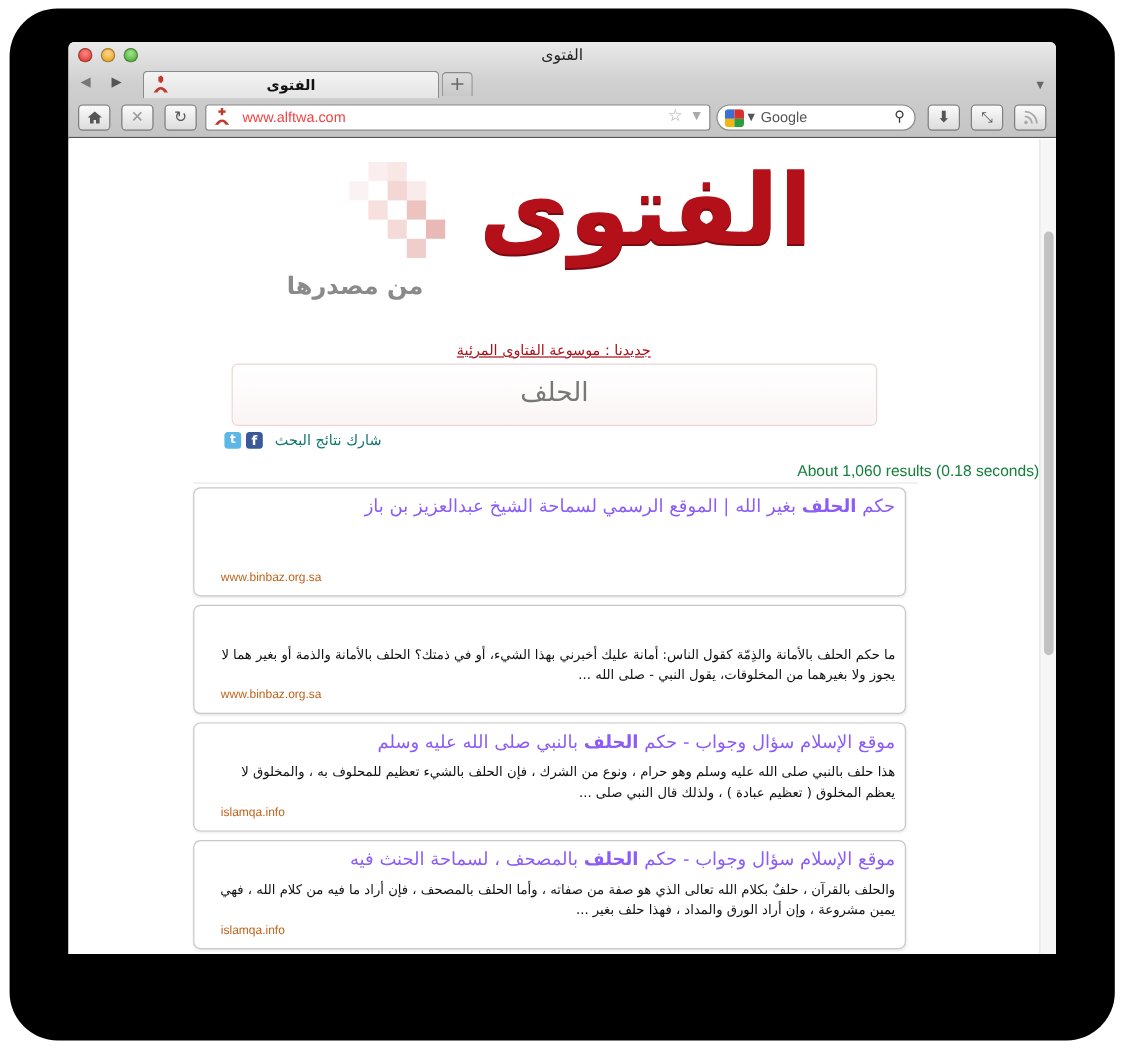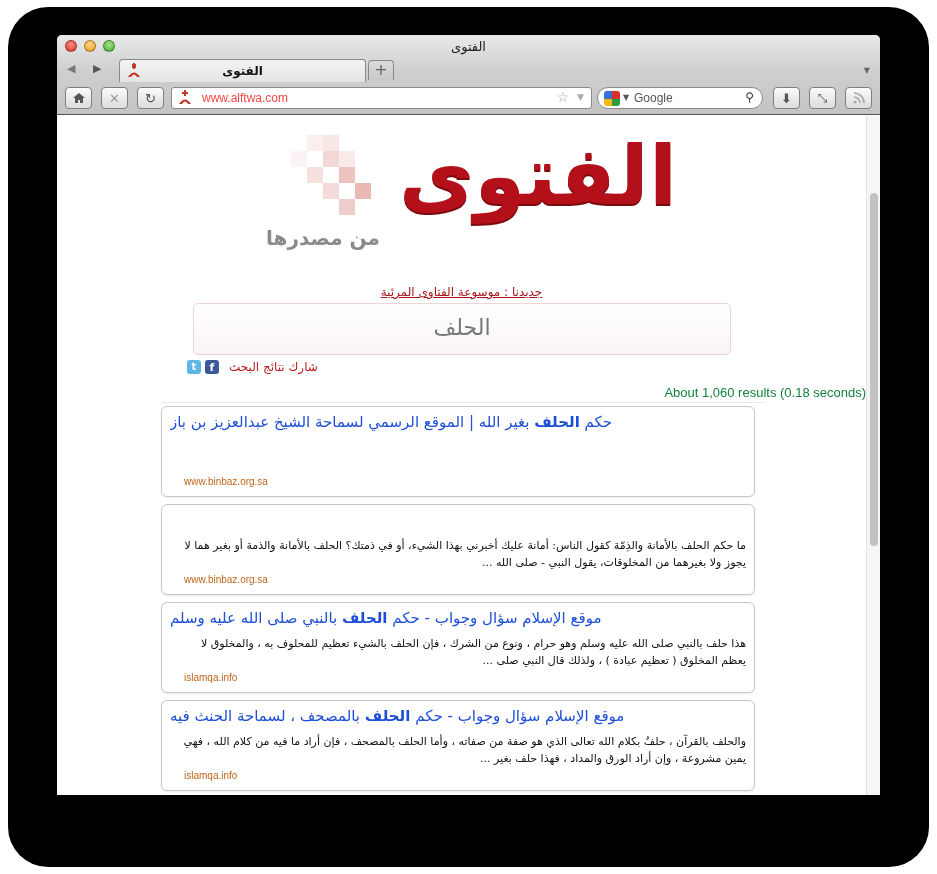--- a/index.html
+++ b/index.html
@@ -71,39 +71,39 @@
   .scrollbar { position: absolute; right: 0; top: 0; width: 14px; height: 100%; background: #f6f6f6; border-left: 1px solid #e4e4e4; }
   .scroll-thumb { position: absolute; left: 3px; top: 77px; width: 8px; height: 353px; background: #c2c2c2; border-radius: 4px; }
 
   .logo { position: absolute; left: 180px; top: 15px; width: 440px; height: 130px; }
   .logo-squares i { position: absolute; width: 16px; height: 16px; background: #c0392b; }
   .logo-main {
     position: absolute; right: 0; top: 4px; font-size: 82px; font-weight: bold; color: #b3101a;
     direction: rtl; font-family: "DejaVu Sans", sans-serif; line-height: 1; letter-spacing: -2px;
     text-shadow: 0 2px 0 #7a0a10;
   }
-  .logo-sub { position: absolute; left: 2px; top: 95px; font-size: 20px; font-weight: bold; color: #8a8a8a; direction: rtl; margin-left: 27px; }
+  .logo-sub { position: absolute; left: 2px; top: 95px; font-size: 20px; font-weight: bold; color: #8a8a8a; direction: rtl; }
 
   .news-link { position: absolute; left: 0; right: 14px; top: 169px; text-align: center; font-size: 12px; color: #a8111a; text-decoration: underline; direction: rtl; }
   .query-box {
     position: absolute; left: 136px; top: 187px; width: 538px; height: 52px; border: 1px solid #ecd5d5; border-radius: 5px;
     background: linear-gradient(#fff, #fbf5f5); text-align: center; font-size: 22px; color: #777; line-height: 48px; direction: rtl;
   }
   .share { position: absolute; left: 130px; top: 244px; display: flex; align-items: center; gap: 4px; direction: ltr; }
-  .share-label { font-size: 12px; color: #b91c1c; direction: rtl; margin-left: 6px; }
+  .share-label { font-size: 12px; color: #0f766e; direction: rtl; margin-left: 6px; }
   .ico-tw { width: 14px; height: 14px; background: #5db7e6; border-radius: 3px; color: #fff; font-size: 10px; text-align: center; line-height: 14px; font-weight: bold; }
   .ico-fb { width: 14px; height: 14px; background: #3b5998; border-radius: 3px; color: #fff; font-size: 11px; text-align: center; line-height: 15px; font-weight: bold; }
   .stats { position: absolute; left: 0; right: 14px; top: 269px; text-align: right; font-size: 13px; color: #15803d; font-family: "Liberation Sans", sans-serif; }
   .stats-line { position: absolute; left: 104px; width: 604px; top: 286px; height: 1px; background: #e8e8e8; }
 
   .result {
     position: absolute; left: 104px; width: 594px; height: 91px; border: 1px solid #c8c8c8; border-radius: 6px; background: #fff;
     box-shadow: 0 1px 2px rgba(0,0,0,0.08);
   }
-  .r-title { position: absolute; right: 8px; top: 6px; left: 8px; text-align: left; direction: rtl; font-size: 15px; color: #1d4ed8; white-space: nowrap; overflow: hidden; }
+  .r-title { position: absolute; right: 8px; top: 6px; left: 8px; text-align: right; direction: rtl; font-size: 15px; color: #8b5cf6; white-space: nowrap; overflow: hidden; }
   .r-title b { font-weight: bold; }
   .r-snippet { position: absolute; right: 8px; left: 20px; top: 32px; text-align: right; direction: rtl; font-size: 11px; color: #111; line-height: 17px; }
   .r-url { position: absolute; left: 22px; top: 69px; font-size: 10px; font-weight: normal; color: #c0631a; font-family: "Liberation Sans", sans-serif; }
 </style>
 </head>
 <body>
 
 <div class="shadow"></div>
 
 <div class="window">

